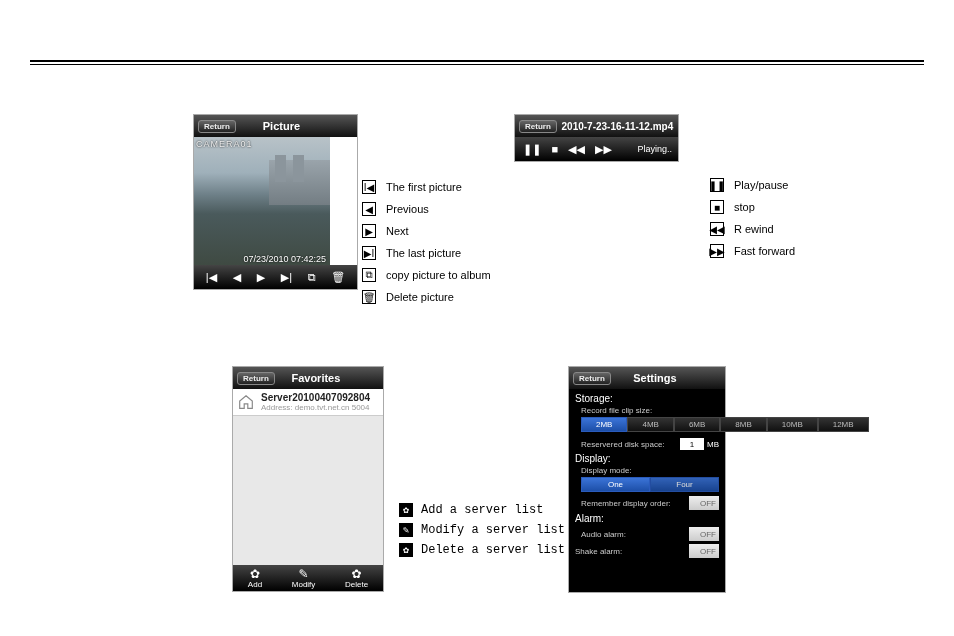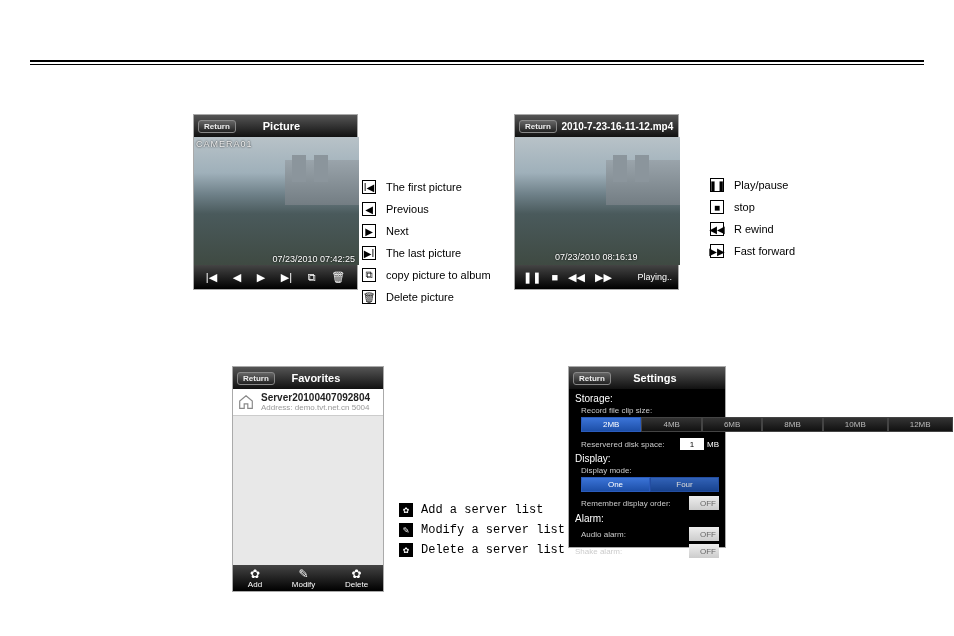--- a/index.html
+++ b/index.html
@@ -47,21 +47,21 @@
     background: linear-gradient(#666,#222);
     border: 1px solid #888;
     border-radius: 3px;
     color: #eee;
     font-size: 8px;
     padding: 1px 5px;
     margin-right: 4px;
   }
   .title-center { flex: 1; text-align: center; }
   .picimg {
-    width: 165px;
+    width: 136px;
     height: 128px;
     background:
       linear-gradient(180deg, #b8c2c8 0%, #9fb0ba 28%, #6e8088 45%, #4a5a5c 60%, #3f4a42 100%);
     position: relative;
     overflow: hidden;
   }
   .buildings {
     position:absolute; left:55%; top:18%; width:45%; height:35%;
     background:
       linear-gradient(#9aa4ab,#737d83);
@@ -118,28 +118,28 @@
   .favfooter {
     height:26px; background:linear-gradient(#444,#000);
     display:flex; justify-content:space-around; align-items:center;
     color:#fff; font-size:8px;
   }
   .favfbtn { display:flex; flex-direction:column; align-items:center; }
   .favfbtn .ficon { font-size:12px; line-height:1; }
 
   
   .settingsbody {
-    background:#000; color:#fff; height:158px;
+    background:#000; color:#fff; height:203px;
     padding:2px 6px; font-size:9px;
   }
   .secthdr { color:#fff; font-size:10px; margin-top:2px; }
   .settrow { display:flex; align-items:center; justify-content:space-between; margin:3px 0; }
   .segset { display:flex; }
   .segbtn {
-    font-size:8px; padding:2px 21px;
+    font-size:8px; padding:2px 14px;
     background:linear-gradient(#333,#111); color:#bbb;
     border:1px solid #444;
   }
   .segbtn.blue { background:linear-gradient(#3b74d8,#1d4fa8); color:#fff; border-color:#2a5bbc; }
   .numbox {
     width:24px; height:12px; background:#fff; color:#000;
     font-size:8px; text-align:center; border:none;
   }
   .togoff {
     width:30px; height:14px; border-radius:0;
@@ -208,24 +208,20 @@
   <div class="legend-row">
     <span class="licon">🗑</span>
     <span>Delete picture</span>
   </div>
 </div>
 
 <div class="phone" style="left:514px; top:114px;">
   <div class="titlebar">
     <span class="title-return">Return</span>
     <span class="title-center" style="font-size:10px">2010-7-23-16-11-12.mp4</span>
-  </div>
-  <div class="picimg">
-    <div class="buildings"></div>
-    <span class="timestamp" style="right:auto;left:40px;bottom:3px">07/23/2010  08:16:19</span>
   </div>
   <div class="ctrlbar" style="justify-content:flex-start;gap:10px;padding-left:8px;position:relative">
     <span class="cictl">❚❚</span>
     <span class="cictl">■</span>
     <span class="cictl">◀◀</span>
     <span class="cictl">▶▶</span>
     <span class="cictl" style="position:absolute;right:6px;font-size:9px">Playing..</span>
   </div>
 </div>
 

